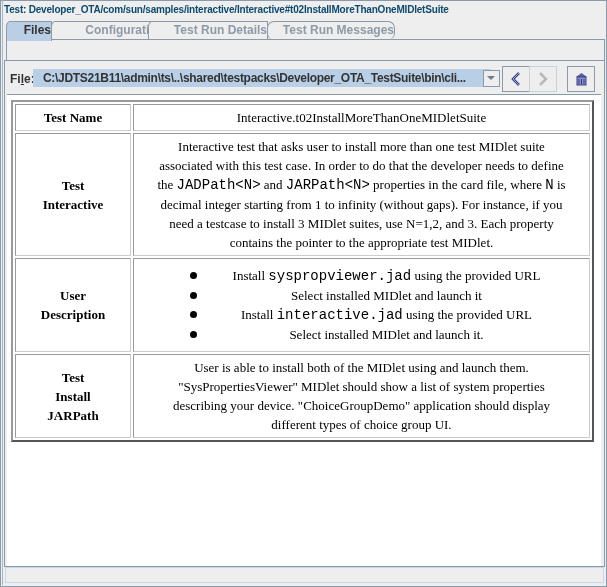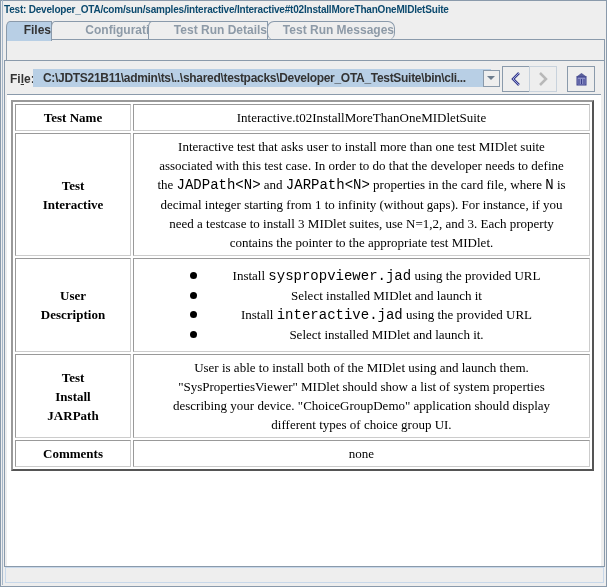--- a/index.html
+++ b/index.html
@@ -169,21 +169,17 @@
           <li><span>Select installed MIDlet and launch it</span></li>
           <li><span>Install </span><span class="mono">interactive.jad</span><span> using the provided URL</span></li>
           <li><span>Select installed MIDlet and launch it.</span></li>
         </ul>
       </td>
     </tr>
     <tr>
       <td class="h"><span>Test</span><br><span>Install</span><br><span>JARPath</span></td>
       <td>User is able to install both of the MIDlet using and launch them. "SysPropertiesViewer" MIDlet should show a list of system properties describing your device. "ChoiceGroupDemo" application should display different types of choice group UI.</td>
     </tr>
-    <tr>
-      <td class="h">Comments</td>
-      <td>none</td>
-    </tr>
   </tbody>
     </table>
 </div>
 
 <div class="status-bar"></div>
 
 </body></html>

